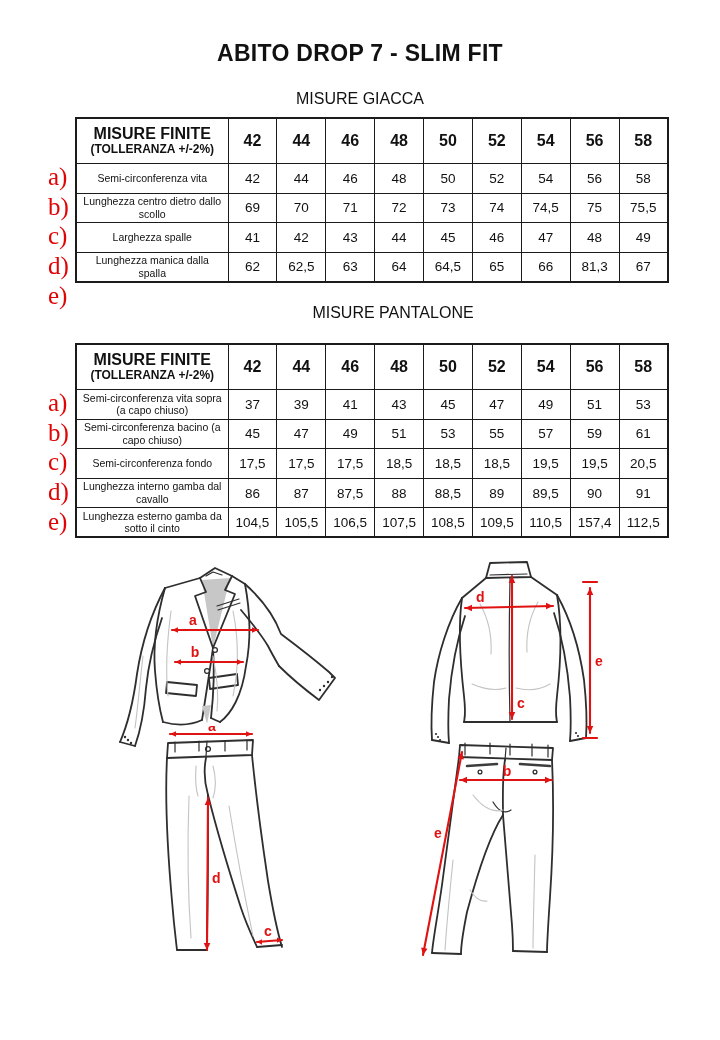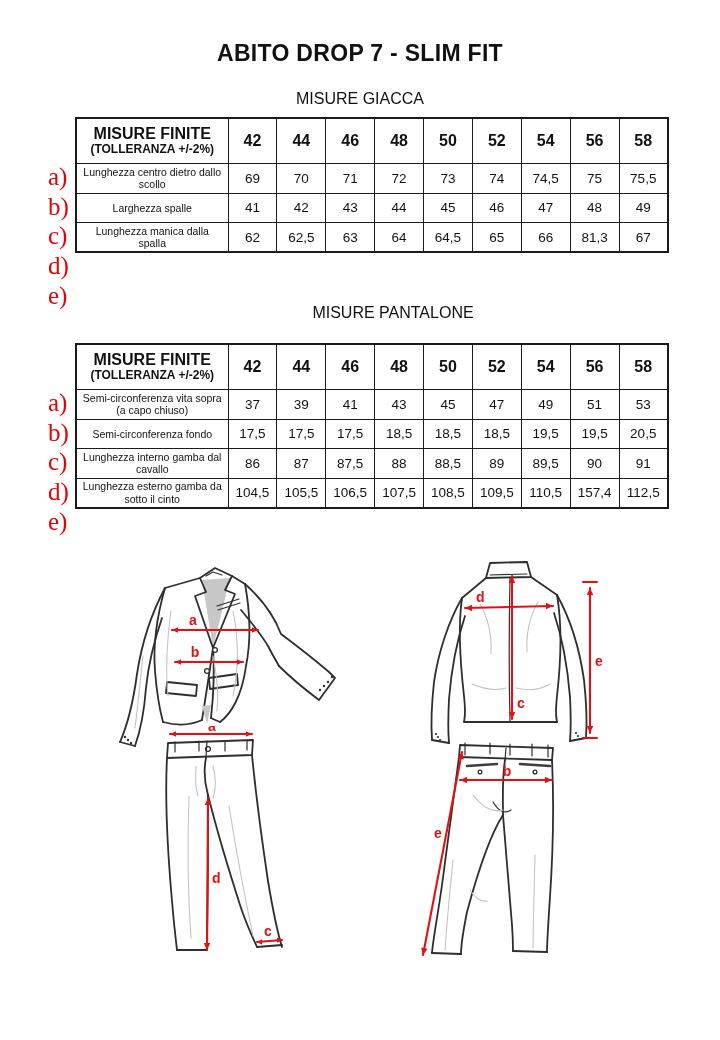--- a/index.html
+++ b/index.html
@@ -90,20 +90,32 @@
         <td class="sizeh">44</td>
         <td class="sizeh">46</td>
         <td class="sizeh">48</td>
         <td class="sizeh">50</td>
         <td class="sizeh">52</td>
         <td class="sizeh">54</td>
         <td class="sizeh">56</td>
         <td class="sizeh">58</td>
       </tr>
       <tr class="data">
+        <td class="rowlabel">Semi-circonferenza vita</td>
+        <td class="val">42</td>
+        <td class="val">44</td>
+        <td class="val">46</td>
+        <td class="val">48</td>
+        <td class="val">50</td>
+        <td class="val">52</td>
+        <td class="val">54</td>
+        <td class="val">56</td>
+        <td class="val">58</td>
+      </tr>
+      <tr class="data">
         <td class="rowlabel">Lunghezza centro dietro dallo scollo</td>
         <td class="val">69</td>
         <td class="val">70</td>
         <td class="val">71</td>
         <td class="val">72</td>
         <td class="val">73</td>
         <td class="val">74</td>
         <td class="val">74,5</td>
         <td class="val">75</td>
         <td class="val">75,5</td>
@@ -179,20 +191,32 @@
         <td class="rowlabel">Semi-circonferenza vita sopra (a capo chiuso)</td>
         <td class="val">37</td>
         <td class="val">39</td>
         <td class="val">41</td>
         <td class="val">43</td>
         <td class="val">45</td>
         <td class="val">47</td>
         <td class="val">49</td>
         <td class="val">51</td>
         <td class="val">53</td>
+      </tr>
+      <tr class="data">
+        <td class="rowlabel">Semi-circonferenza bacino (a capo chiuso)</td>
+        <td class="val">45</td>
+        <td class="val">47</td>
+        <td class="val">49</td>
+        <td class="val">51</td>
+        <td class="val">53</td>
+        <td class="val">55</td>
+        <td class="val">57</td>
+        <td class="val">59</td>
+        <td class="val">61</td>
       </tr>
       <tr class="data">
         <td class="rowlabel">Semi-circonferenza fondo</td>
         <td class="val">17,5</td>
         <td class="val">17,5</td>
         <td class="val">17,5</td>
         <td class="val">18,5</td>
         <td class="val">18,5</td>
         <td class="val">18,5</td>
         <td class="val">19,5</td>

